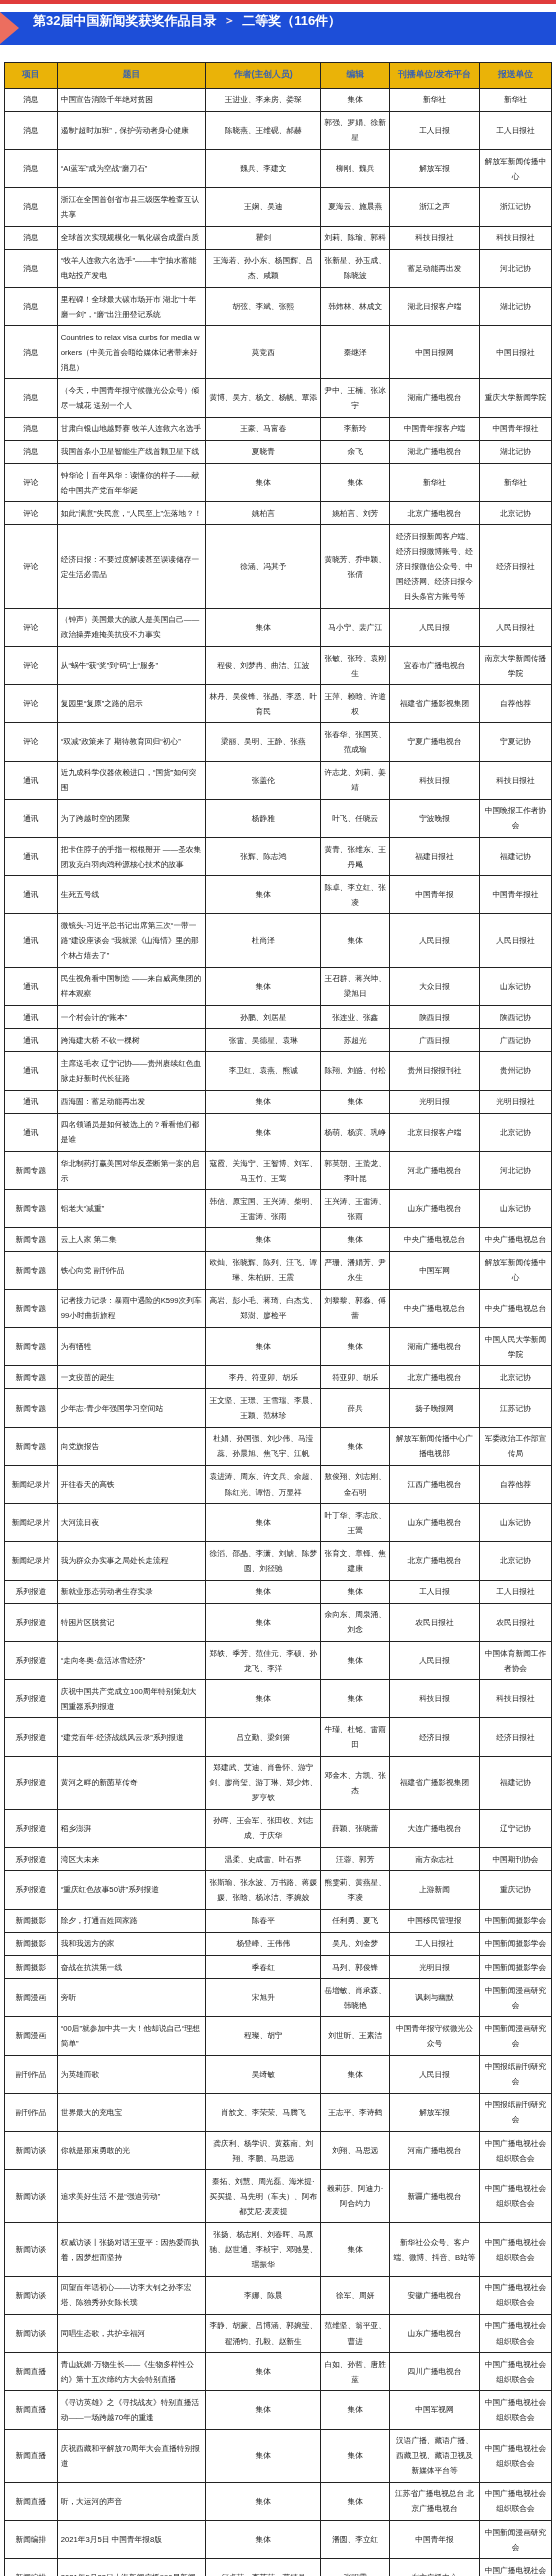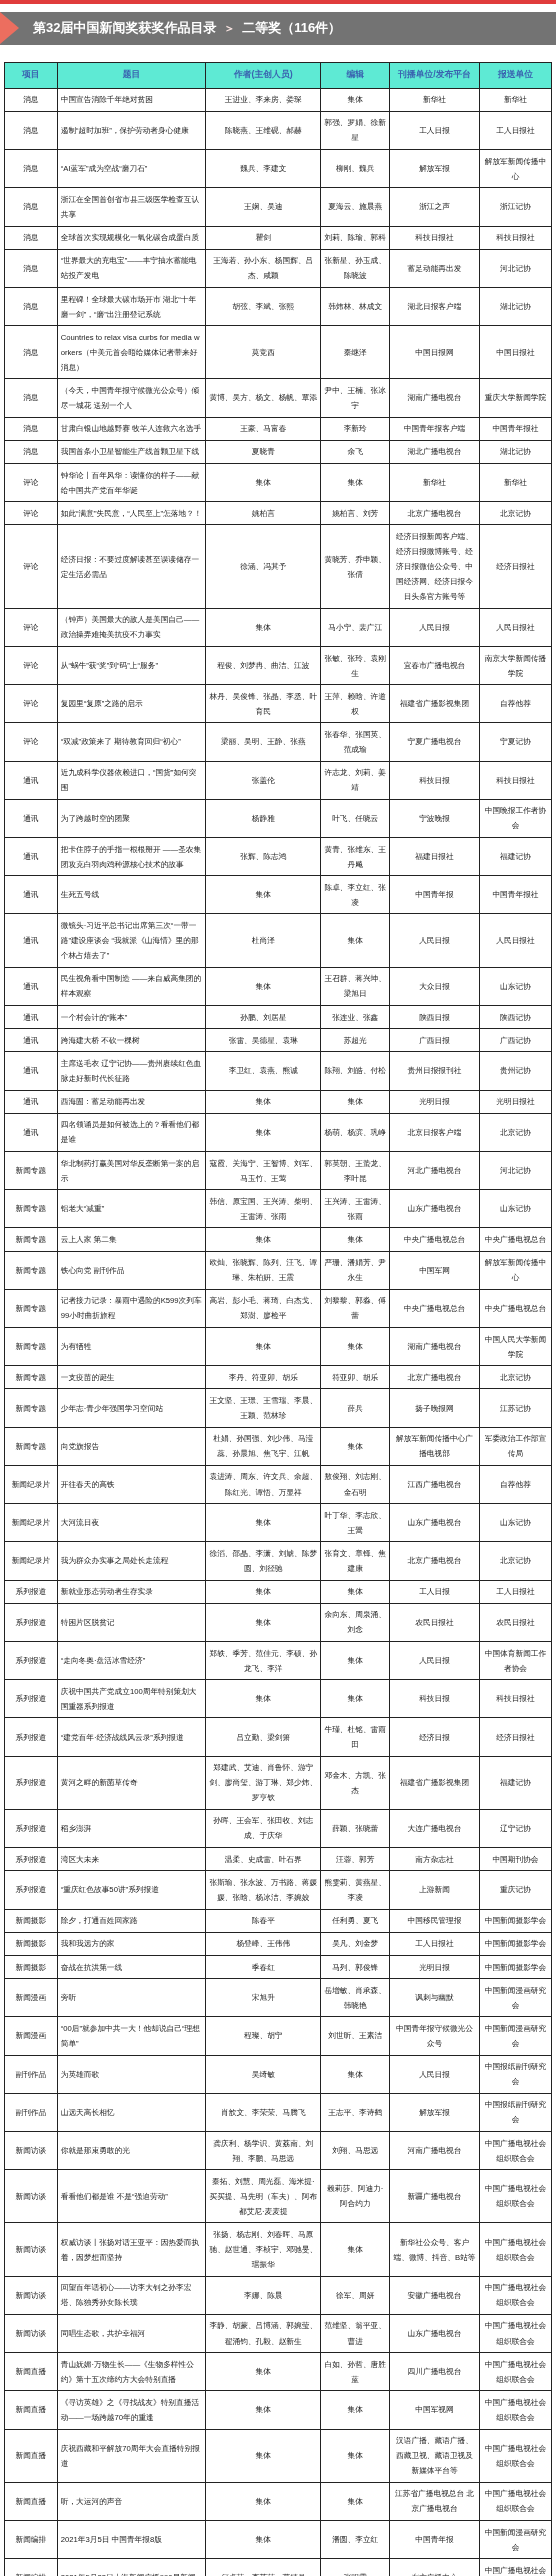--- a/index.html
+++ b/index.html
@@ -1,24 +1,24 @@
 <!DOCTYPE html>
 <html style="font-size:8.2px"><head>
 <meta charset="utf-8">
 <style>
   html,body{margin:0;padding:0;background:#ffffff;}
   body{width:556px;font-family:"Liberation Sans","DejaVu Sans",sans-serif;color:#222;}
   .top-strip{height:3.6px;background:#e03c3c;width:100%;}
-  .banner{position:relative;margin-top:8.2px;height:33px;background:#737373;display:flex;align-items:center;}
+  .banner{position:relative;margin-top:8.2px;height:33px;background:#1d4ed8;display:flex;align-items:flex-start;}
   .banner-arrow{position:absolute;left:0;top:0;width:0;height:0;border-top:16.5px solid transparent;border-bottom:16.5px solid transparent;border-left:19.6px solid #ec6e5f;}
   .banner-text{padding-left:33px;color:#fff;font-size:13px;font-weight:bold;display:flex;align-items:center;gap:7.2px;white-space:nowrap;}
   .banner-chevron{font-size:11.3px;font-weight:bold;color:#ffe9e6;}
   .table-wrap{margin:17.5px 4.1px 8.2px 4.1px;}
   table{border-collapse:collapse;width:548px;table-layout:fixed;border:1px solid #222;}
-  th{color:#3a63b0;font-size:8.8px;font-weight:bold;padding:6.2px 2.1px;border:0.5px solid #222;background:#5eead4;}
+  th{color:#3a63b0;font-size:8.8px;font-weight:bold;padding:6.2px 2.1px;border:0.5px solid #222;background:#eab308;}
   td{font-size:7.7px;line-height:1.95;padding:3.6px 3.1px;border:0.5px solid #222;text-align:center;vertical-align:middle;word-break:break-all;}
   td.title-cell{text-align:left;}
   col.c-cat{width:9.6%;}
   col.c-title{width:27.2%;}
   col.c-auth{width:21.0%;}
   col.c-edit{width:12.6%;}
   col.c-plat{width:16.4%;}
   col.c-sub{width:13.2%;}
 </style>
 </head>
@@ -91,21 +91,21 @@
         <tr>
           <td>消息</td>
           <td class="title-cell">全球首次实现规模化一氧化碳合成蛋白质</td>
           <td>瞿剑</td>
           <td>刘莉、陈瑜、郭科</td>
           <td>科技日报社</td>
           <td>科技日报社</td>
         </tr>
         <tr>
           <td>消息</td>
-          <td class="title-cell">“世界最大的充电宝”——丰宁抽水蓄能电站投产发电</td>
+          <td class="title-cell">“牧羊人连救六名选手”——丰宁抽水蓄能电站投产发电</td>
           <td>王海若、孙小东、杨国辉、吕杰、咸颖</td>
           <td>张新星、孙玉成、陈晓波</td>
           <td>蓄足动能再出发</td>
           <td>河北记协</td>
         </tr>
         <tr>
           <td>消息</td>
           <td class="title-cell">里程碑！全球最大碳市场开市 湖北“十年磨一剑”，“磨”出注册登记系统</td>
           <td>胡弦、李斌、张熙</td>
           <td>韩炜林、林成文</td>
@@ -499,37 +499,37 @@
         <tr>
           <td>副刊作品</td>
           <td class="title-cell">为英雄而歌</td>
           <td>吴绮敏</td>
           <td>集体</td>
           <td>人民日报</td>
           <td>中国报纸副刊研究会</td>
         </tr>
         <tr>
           <td>副刊作品</td>
-          <td class="title-cell">山远天高长相忆</td>
+          <td class="title-cell">世界最大的充电宝</td>
           <td>肖歆文、李荣荣、马腾飞</td>
           <td>王志平、李诗鹤</td>
           <td>解放军报</td>
           <td>中国报纸副刊研究会</td>
         </tr>
         <tr>
           <td>新闻访谈</td>
           <td class="title-cell">你就是那束勇敢的光</td>
           <td>龚庆利、杨学识、黄荔南、刘翔、李鹏、马思远</td>
           <td>刘翔、马思远</td>
           <td>河南广播电视台</td>
           <td>中国广播电视社会组织联合会</td>
         </tr>
         <tr>
           <td>新闻访谈</td>
-          <td class="title-cell">看看他们都是谁 不是“强迫劳动”</td>
+          <td class="title-cell">追求美好生活 不是“强迫劳动”</td>
           <td>秦拓、刘慧、周光磊、海米提·买买提、马先明（车夫）、阿布都艾尼·麦麦提</td>
           <td>赖莉莎、阿迪力·阿合约力</td>
           <td>新疆广播电视台</td>
           <td>中国广播电视社会组织联合会</td>
         </tr>
         <tr>
           <td>新闻访谈</td>
           <td class="title-cell">权威访谈丨张扬对话王亚平：因热爱而执着，因梦想而坚持</td>
           <td>张扬、杨志刚、刘春晖、马原驰、赵世通、李桢宇、邓驰旻、琚振华</td>
           <td>集体</td>

